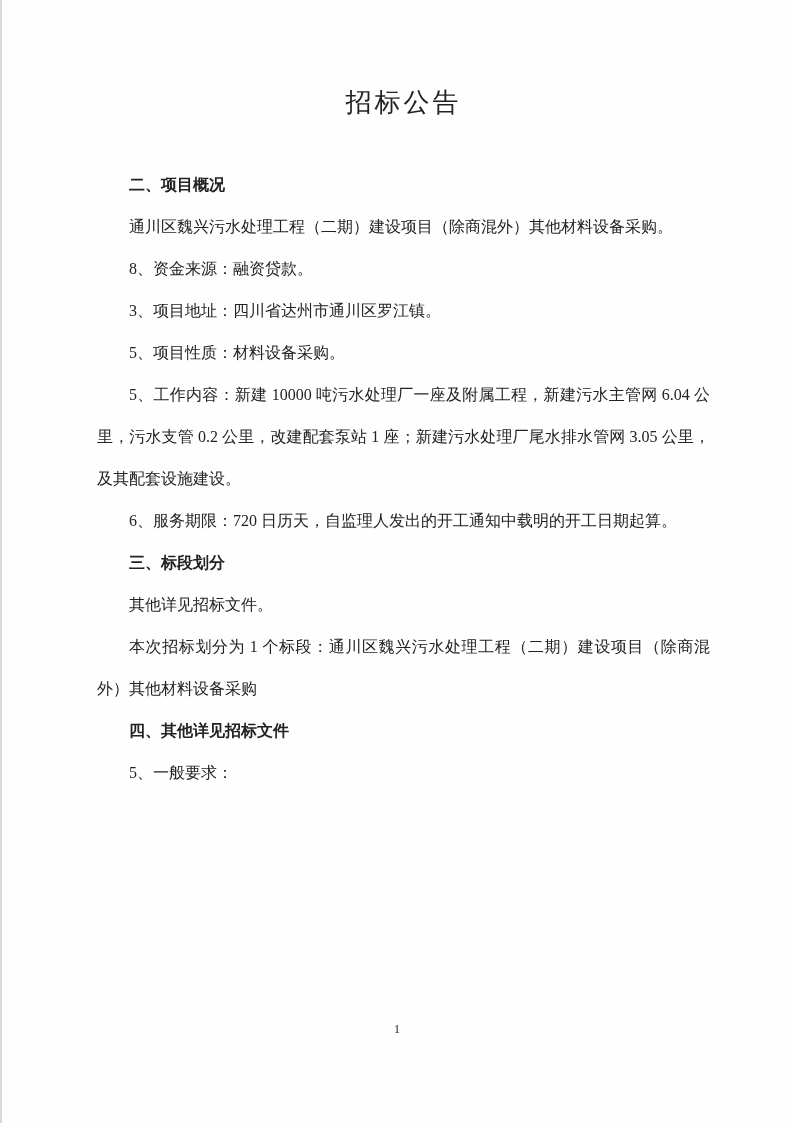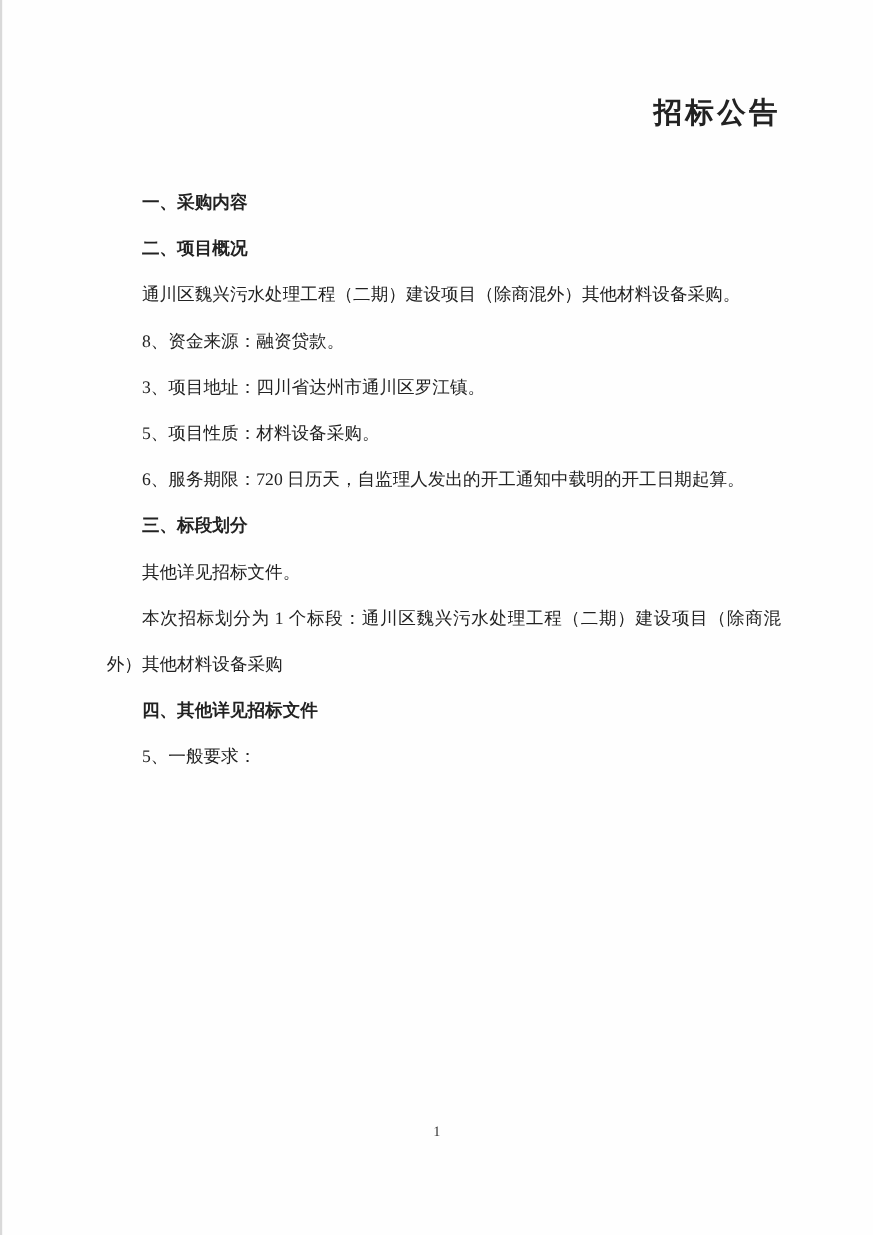--- a/index.html
+++ b/index.html
@@ -25,25 +25,25 @@
     background: #d9d9d9;
   }
   .content {
     position: absolute;
     left: 97px;
     top: 0;
     width: 613px;
   }
   .doc-title {
     margin: 88px 0 46px 0;
-    text-align: right;
+    text-align: center;
     font-size: 26px;
     line-height: 30px;
     letter-spacing: 3px;
-    font-weight: 700;
+    font-weight: 400;
   }
   p {
     margin: 0;
   }
   .body-text {
     font-size: 16px;
     line-height: 42px;
     text-align: justify;
   }
   .indent {
@@ -70,27 +70,27 @@
 <body>
 
 <div class="page">
   <div class="scan-edge"></div>
 
   <div class="content">
 
     <div class="doc-title">招标公告</div>
 
 
-    <p class="body-text indent bold">一、采购内容</p>
     <p class="body-text indent bold">二、项目概况</p>
 
     <p class="body-text indent">通川区魏兴污水处理工程（二期）建设项目（除商混外）其他材料设备采购。</p>
     <p class="body-text indent">8、资金来源：融资贷款。</p>
     <p class="body-text indent">3、项目地址：四川省达州市通川区罗江镇。</p>
     <p class="body-text indent">5、项目性质：材料设备采购。</p>
+    <p class="body-text indent">5、工作内容：新建 10000 吨污水处理厂一座及附属工程，新建污水主管网 6.04 公里，污水支管 0.2 公里，改建配套泵站 1 座；新建污水处理厂尾水排水管网 3.05 公里，及其配套设施建设。</p>
     <p class="body-text indent">6、服务期限：720 日历天，自监理人发出的开工通知中载明的开工日期起算。</p>
     <p class="body-text indent bold">三、标段划分</p>
 
     <p class="body-text indent">其他详见招标文件。</p>
     <p class="body-text indent">本次招标划分为 1 个标段：通川区魏兴污水处理工程（二期）建设项目（除商混外）其他材料设备采购</p>
 
     <p class="body-text indent bold">四、其他详见招标文件</p>
     <p class="body-text indent">5、一般要求：</p>
 
   </div>

